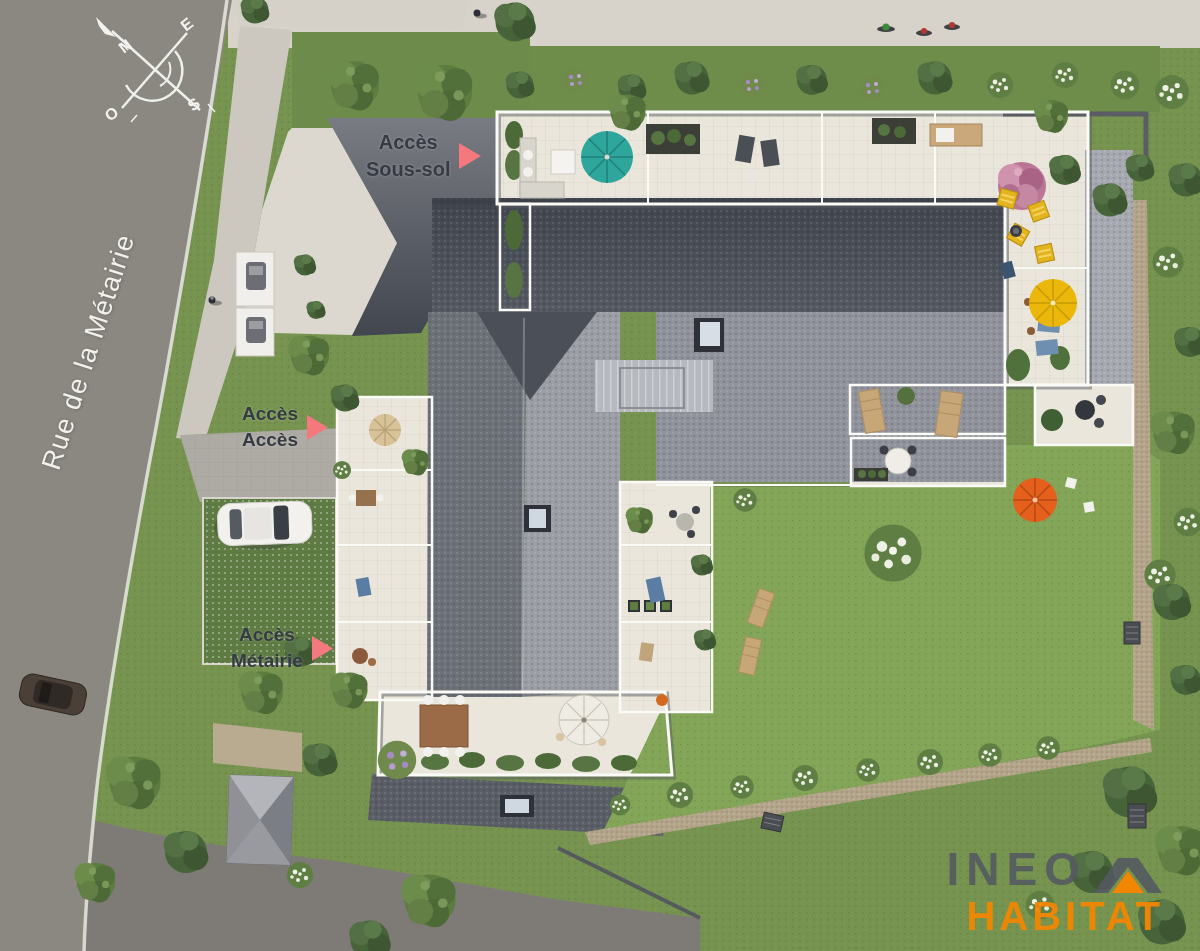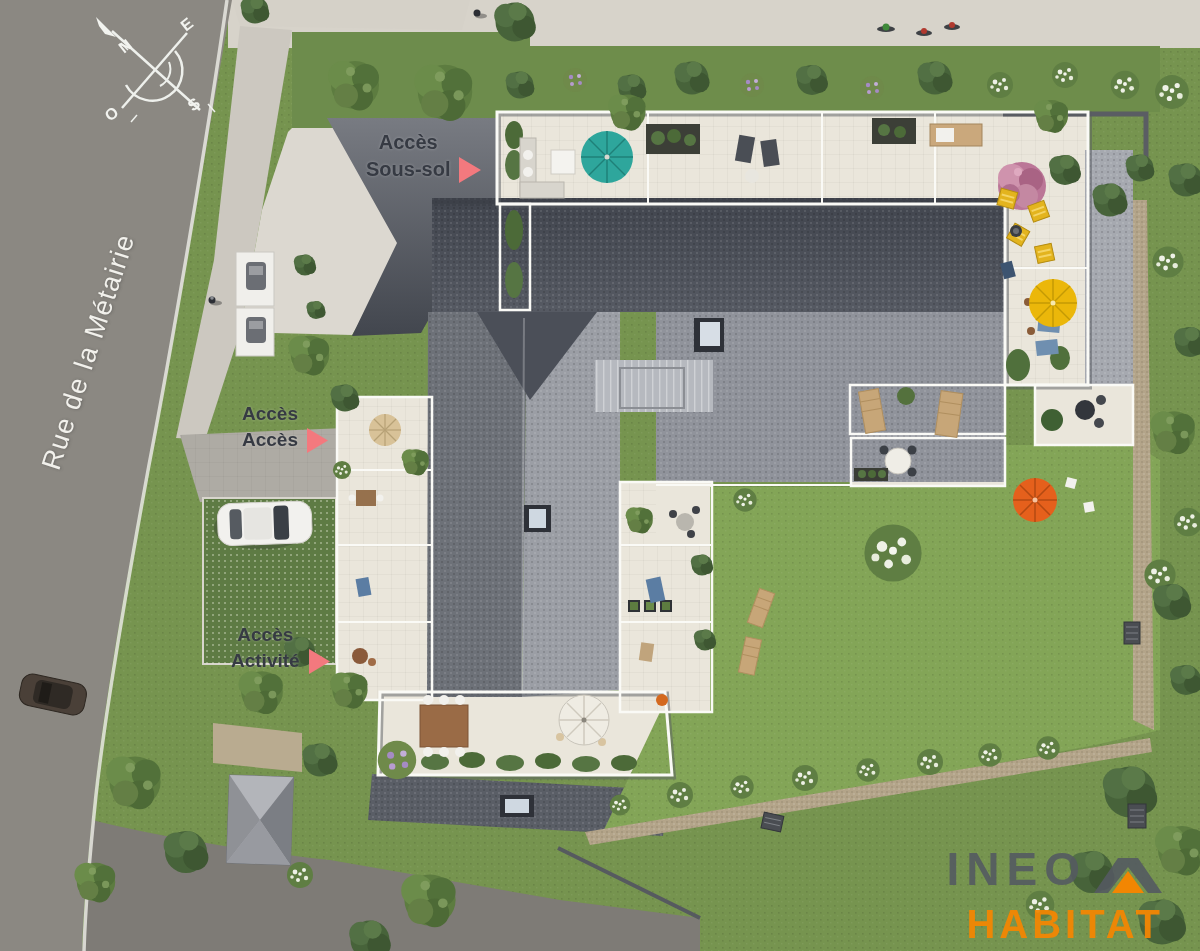--- a/index.html
+++ b/index.html
@@ -3,35 +3,35 @@
 <meta charset="utf-8">
 <style>
   html,body{margin:0;padding:0;background:#222;}
   .stage{position:relative;width:1200px;height:951px;overflow:hidden;
          font-family:"Liberation Sans",sans-serif;background:#76944f;}
   .stage svg.plan{position:absolute;left:0;top:0;}
   .overlay{position:absolute;z-index:5;}
   .street-label{left:36px;top:464px;transform:rotate(-72deg);transform-origin:0 0;
     font-size:27px;letter-spacing:1.5px;color:#f2f1ec;white-space:nowrap;
     text-shadow:0 1px 3px rgba(60,60,60,.45);}
-  .access{display:flex;align-items:flex-end;gap:9px;}
+  .access{display:flex;align-items:center;gap:9px;}
   .access .txt{display:flex;flex-direction:column;align-items:center;
     font-weight:700;font-size:19px;line-height:26px;color:#363a43;
     text-shadow:0 0 3px rgba(255,255,255,.30);white-space:nowrap;}
   .access svg{display:block;}
   .acc-soussol{left:366px;top:129px;}
   .acc-soussol .txt{font-size:20px;line-height:27px;}
   .acc-pieton{left:242px;top:401px;}
   .acc-activite{left:231px;top:622px;}
   .logo{left:898px;top:846px;width:266px;display:flex;flex-direction:column;align-items:flex-end;}
   .logo .row1{display:flex;align-items:flex-end;gap:5px;}
   .logo .name{font-weight:700;font-size:46px;line-height:1;letter-spacing:7px;
     color:rgba(84,90,97,.90);}
   .logo .division{font-weight:700;font-size:40px;line-height:1;letter-spacing:4px;
-    color:rgba(242,134,2,.95);margin-top:12px;}
+    color:rgba(242,134,2,.95);margin-top:4px;}
   .logo svg{display:block;margin-bottom:-2px;}
 </style>
 </head>
 <body>
 
 <div class="stage">
 
 <svg class="plan" width="1200" height="951" viewBox="0 0 1200 951">
 <defs>
   <pattern id="tex" width="6" height="6" patternUnits="userSpaceOnUse">
@@ -613,21 +613,21 @@
     <span>Accès</span>
   </div>
   <svg width="21" height="25" viewBox="0 0 22 26">
     <polygon points="0,0 22,13 0,26" fill="#F3797E"></polygon>
   </svg>
 </div>
 
 <div class="overlay access acc-activite">
   <div class="txt">
     <span>Accès</span>
-    <span>Activité</span>
+    <span>Métairie</span>
   </div>
   <svg width="21" height="25" viewBox="0 0 22 26">
     <polygon points="0,0 22,13 0,26" fill="#F3797E"></polygon>
   </svg>
 </div>
 
 <div class="overlay logo">
   <div class="row1">
     <span class="name">INEO</span>
     <svg width="72" height="48" viewBox="0 0 72 48">

